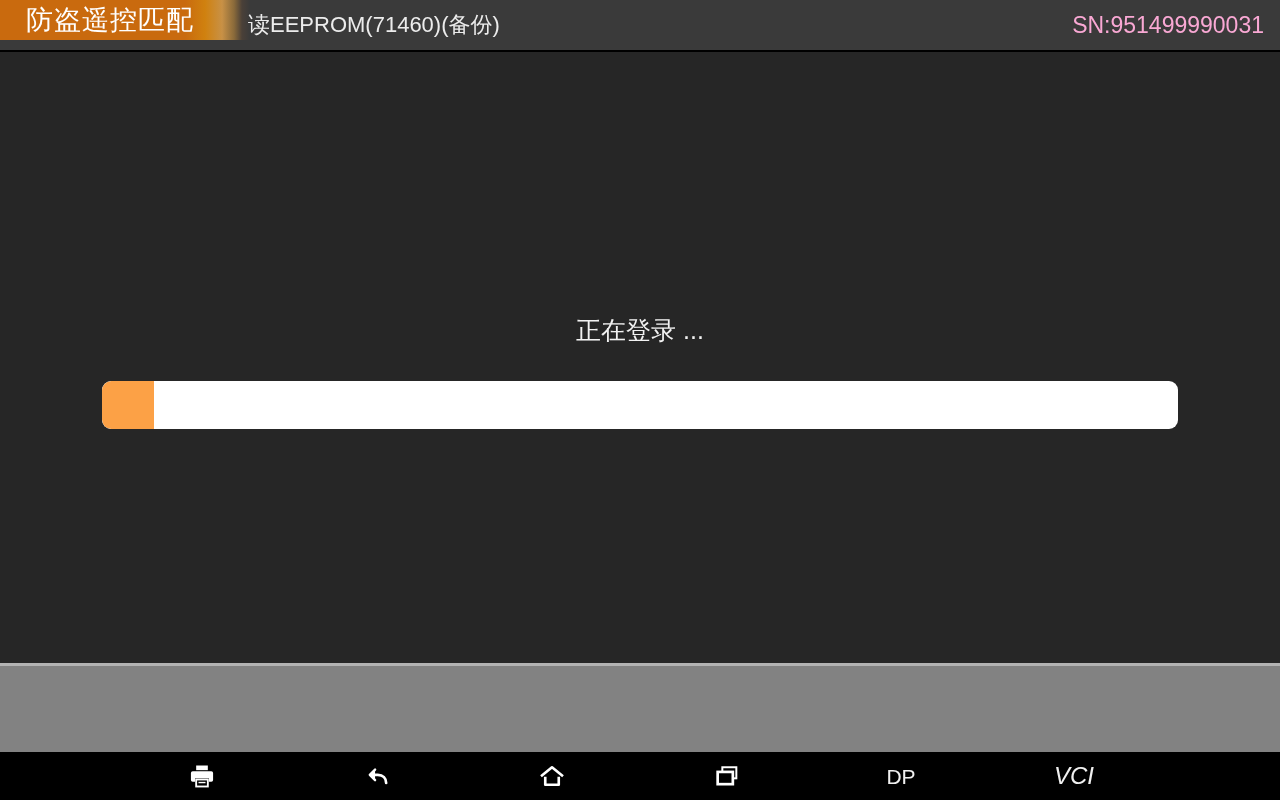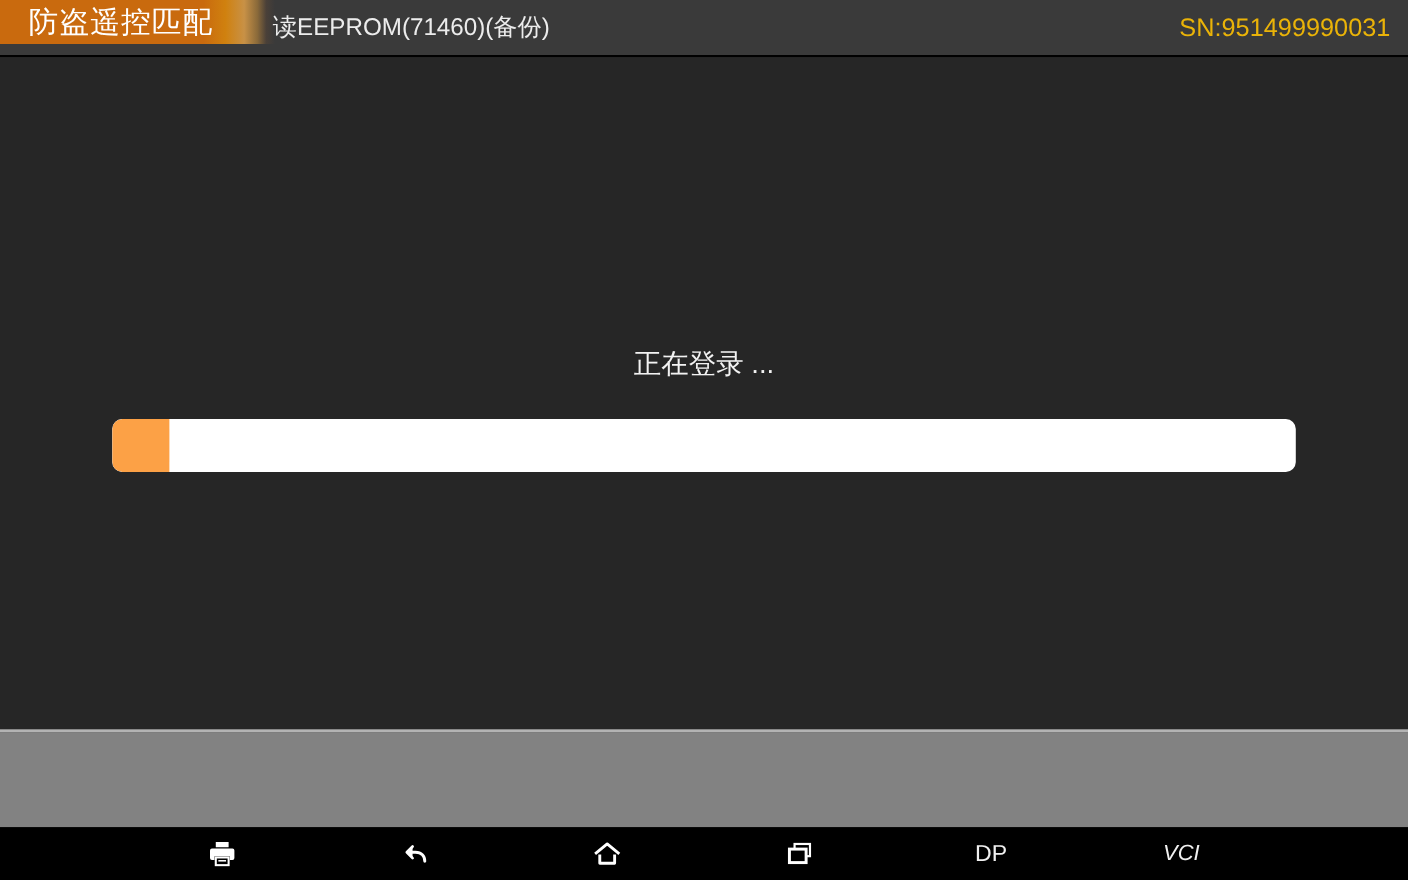--- a/index.html
+++ b/index.html
@@ -40,21 +40,21 @@
   }
   #screen-title {
     position:absolute; left:248px; top:50%;
     transform:translateY(-50%);
     font-size:22px; color:#ececec;
     white-space:nowrap;
   }
   #sn-label {
     position:absolute; right:16px; top:50%;
     transform:translateY(-50%);
-    font-size:23px; color:#eab308;
+    font-size:23px; color:#f9a8d4;
     white-space:nowrap;
   }
 
   
   #content {
     position:absolute; left:0; top:52px;
     width:1280px; height:611px;
     background:#262626;
   }
   #status-text {
@@ -96,21 +96,21 @@
   .nav-item {
     position:absolute; top:0;
     height:48px; width:92px;
     margin-left:-46px;
     display:flex; align-items:center; justify-content:center;
   }
   .nav-item svg { display:block; }
   .nav-text {
     color:#f0f0f0; font-size:21px; line-height:1;
   }
-  .nav-text.italic { font-style:italic; font-size:20px; }
+  .nav-text.italic { font-style:italic; font-size:24px; }
 </style>
 </head>
 <body>
 
 <div id="app">
 
   <div id="header">
 
     <div id="module-tab">
       <div id="module-title">防盗遥控匹配</div>

